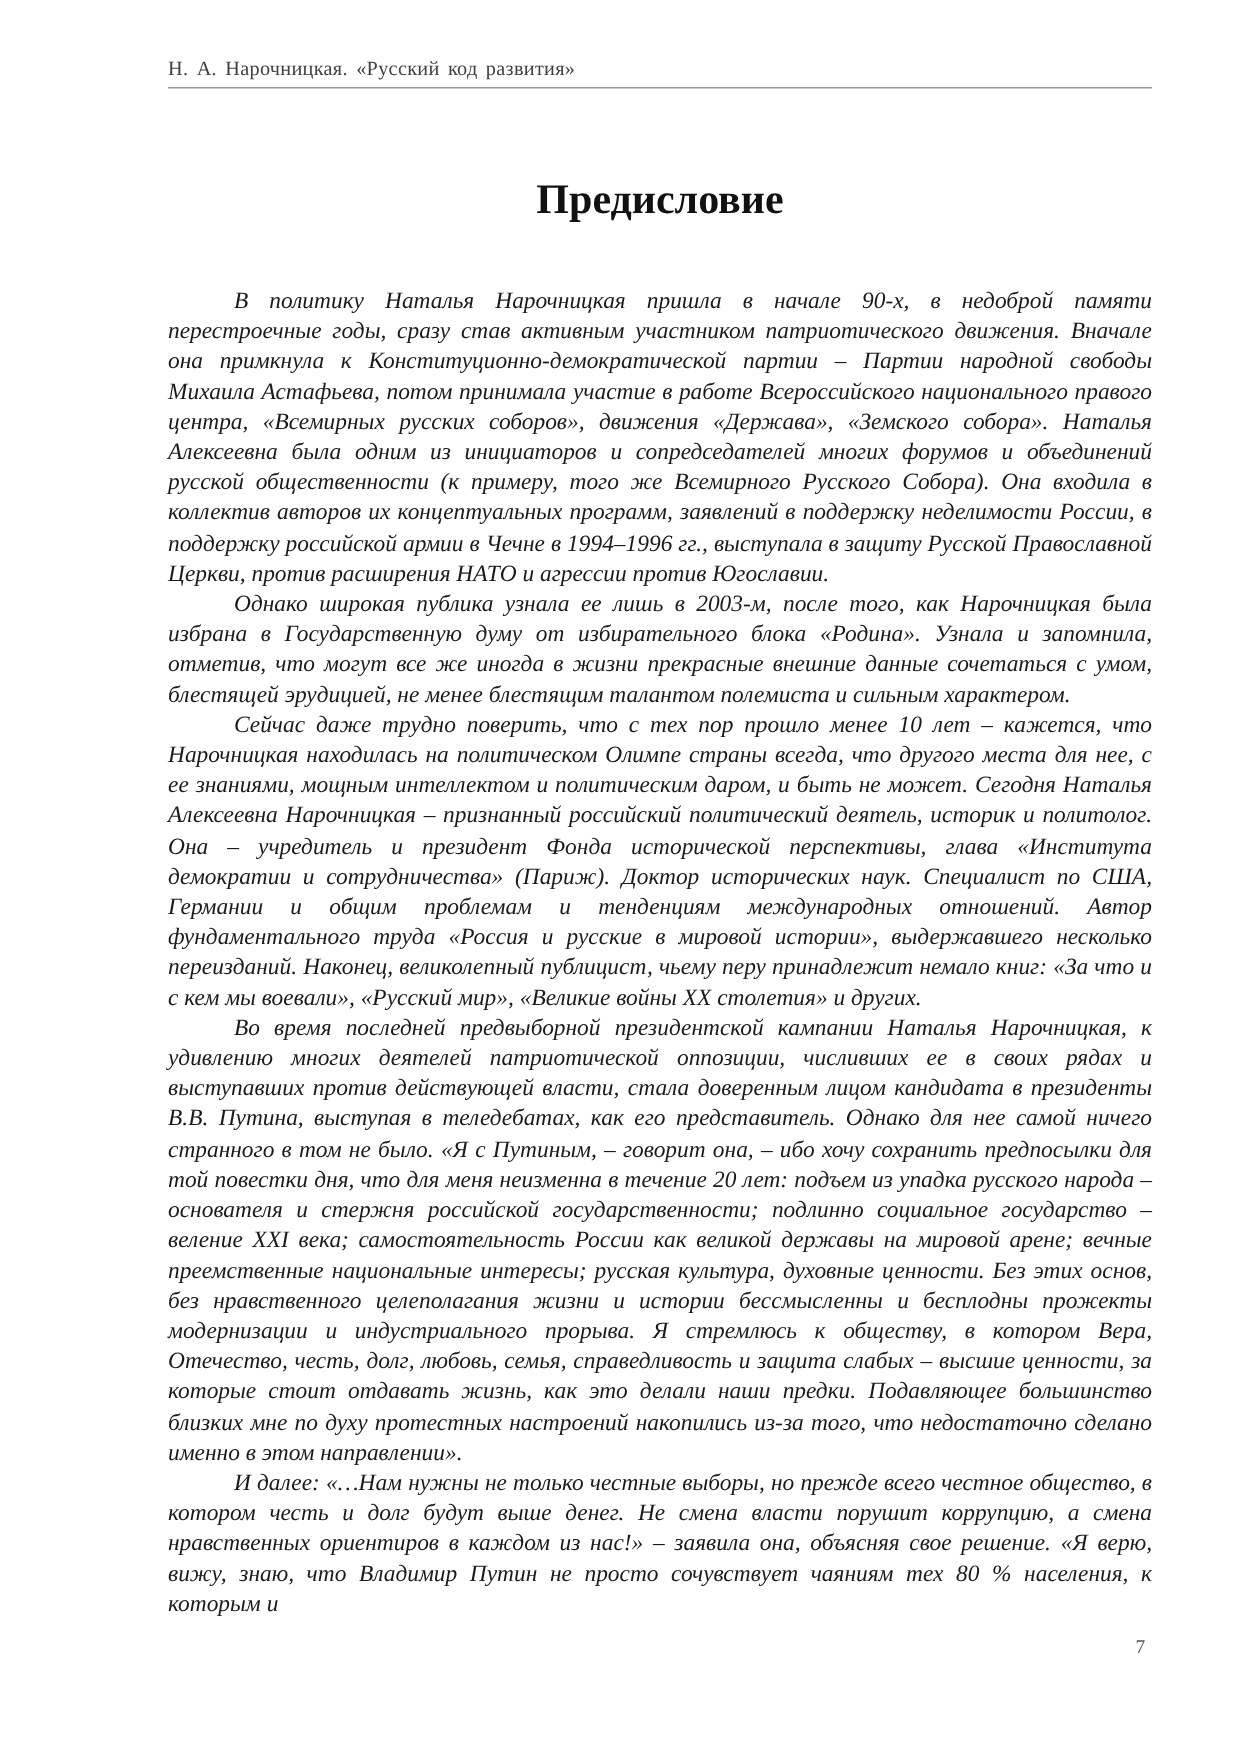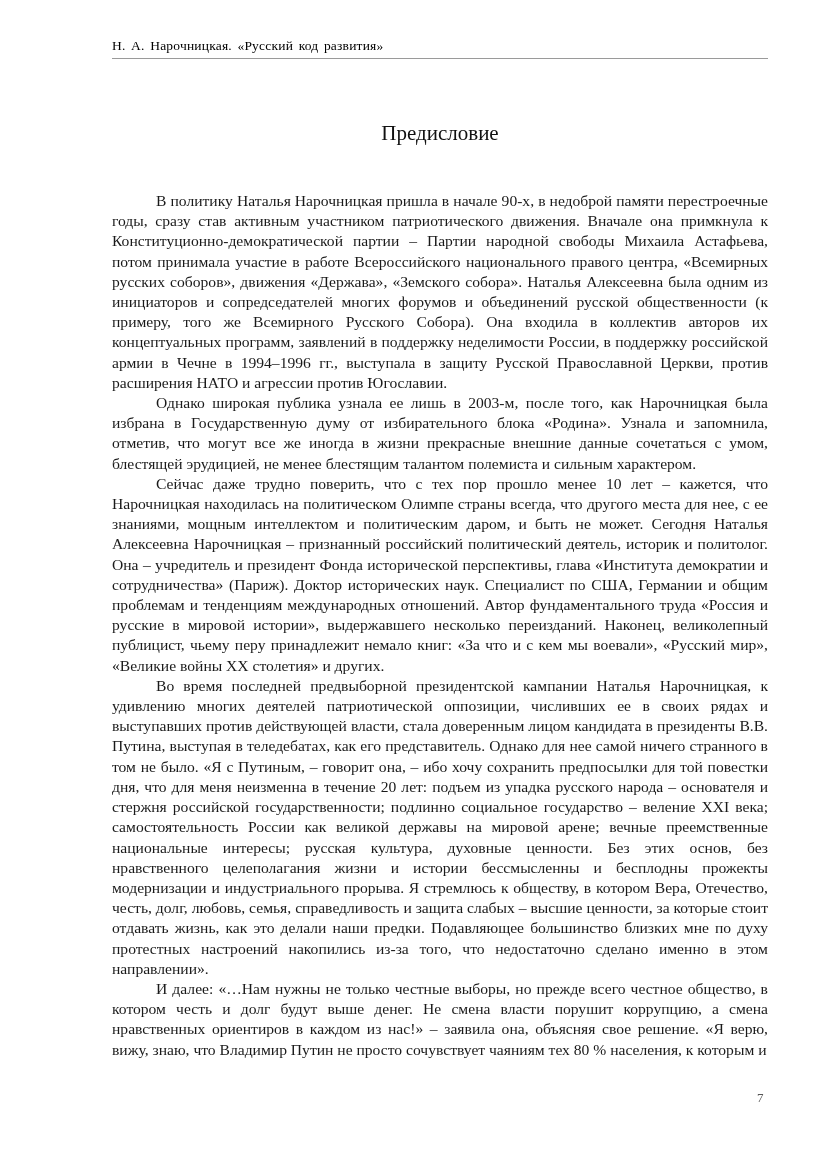--- a/index.html
+++ b/index.html
@@ -1,26 +1,26 @@
 <!DOCTYPE html>
 <html><head>
   <meta charset="utf-8">
   <style>
     html, body { margin: 0; padding: 0; background: #ffffff; }
     body { width: 827px; height: 1169px; position: relative; overflow: hidden;
            font-family: "Liberation Serif", "DejaVu Serif", serif; color: #1a1a1a; }
     .running-header { position: absolute; left: 112px; top: 38px; width: 656px;
-           font-size: 13.5px; color: #000000; letter-spacing: 0.2px; word-spacing: 2px; }
+           font-size: 13.5px; color: #404040; letter-spacing: 0.2px; word-spacing: 2px; }
     .header-rule { position: absolute; left: 112px; top: 58px; width: 656px; height: 0;
            border-top: 1.3px solid #9a9a9a; }
     .title-block { position: absolute; left: 112px; top: 117px; width: 656px; text-align: center; }
-    .title-line { font-weight: normal; font-size: 21px; line-height: 33px; color: #111; }
+    .title-line { font-weight: bold; font-size: 28px; line-height: 33px; color: #111; }
     .body-text { position: absolute; left: 112px; top: 191px; width: 656px;
            font-size: 15.6px; line-height: 20.2px; text-align: justify; hyphens: manual; }
-    .body-text p { margin: 0; text-indent: 44px; }
+    .body-text p { margin: 0; text-indent: 44px; font-style: italic; }
     .page-number { position: absolute; left: 757px; top: 1090px; font-size: 13px; color: #555; }
   </style>
 </head>
 <body>
 
 <div class="running-header">Н. А. Нарочницкая. «Русский код развития»</div>
 <div class="header-rule"></div>
 
 <div class="title-block">
   <div class="title-line">Предисловие</div>

